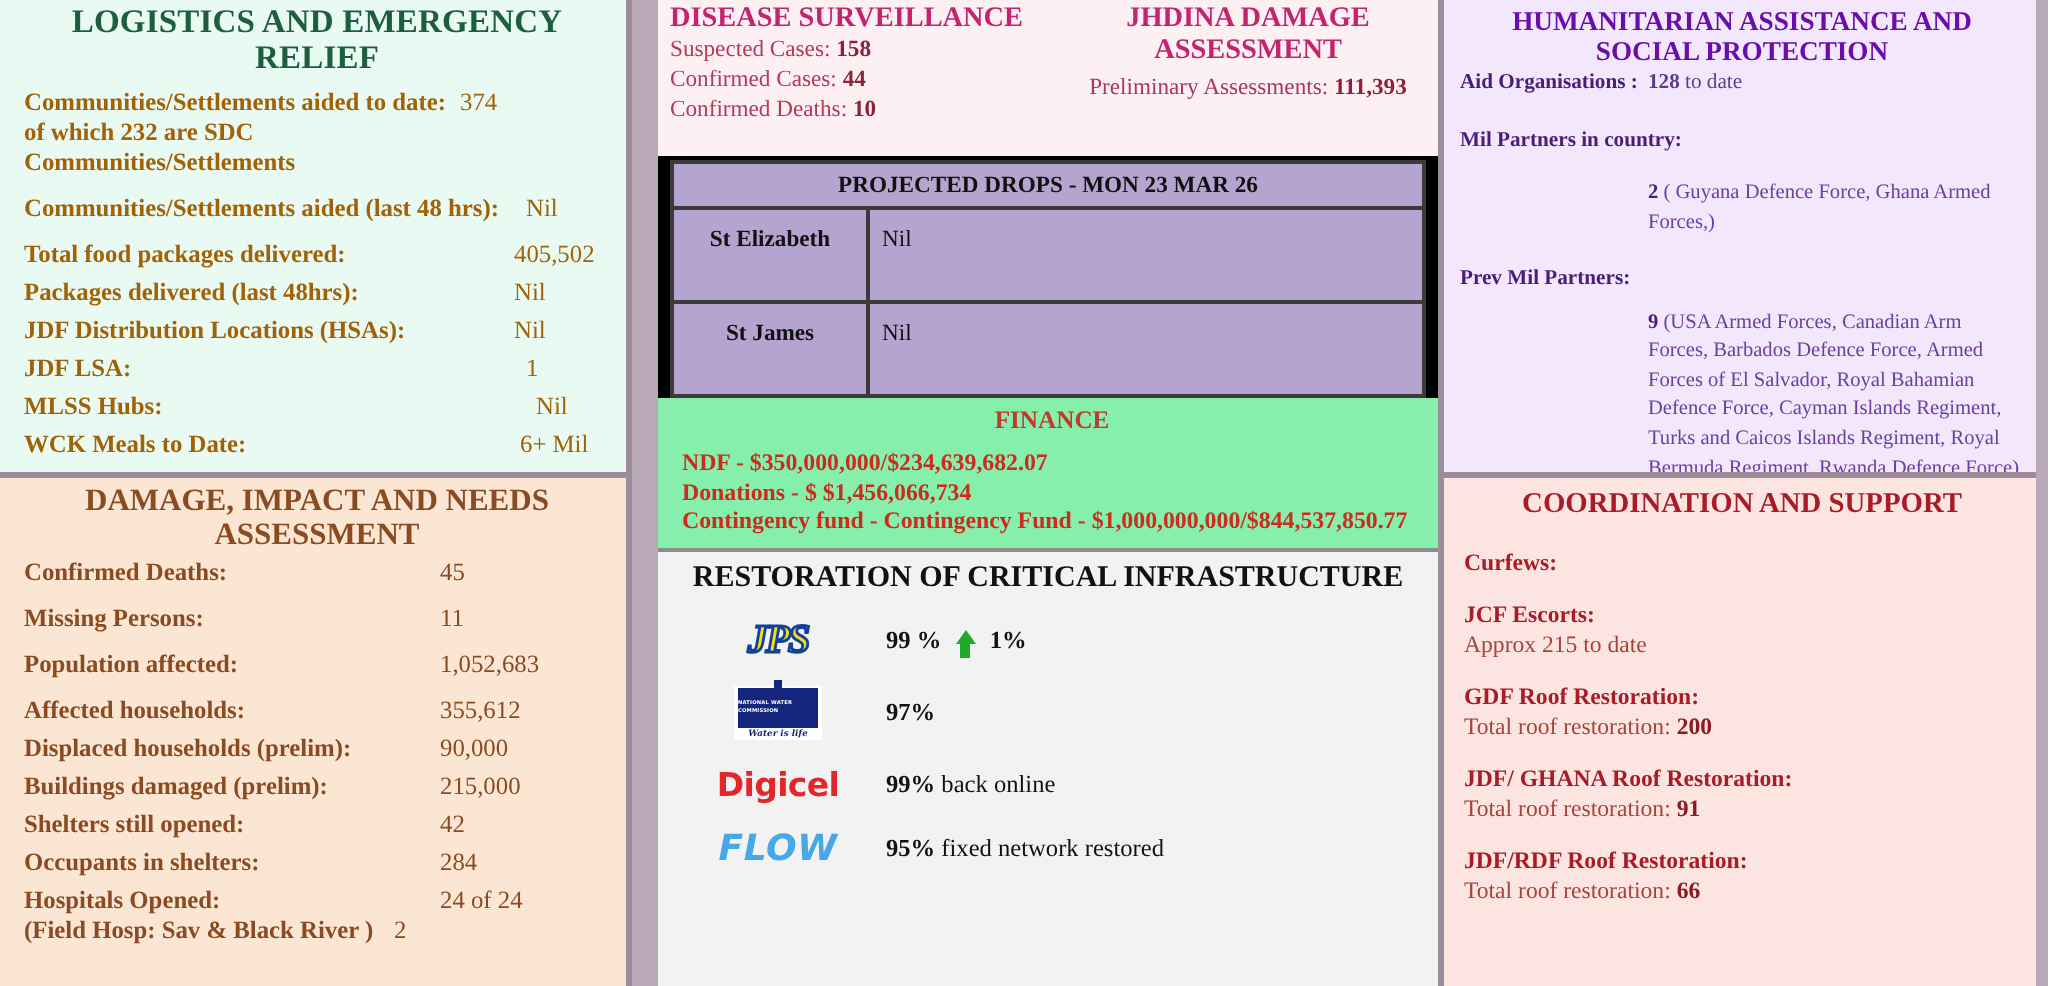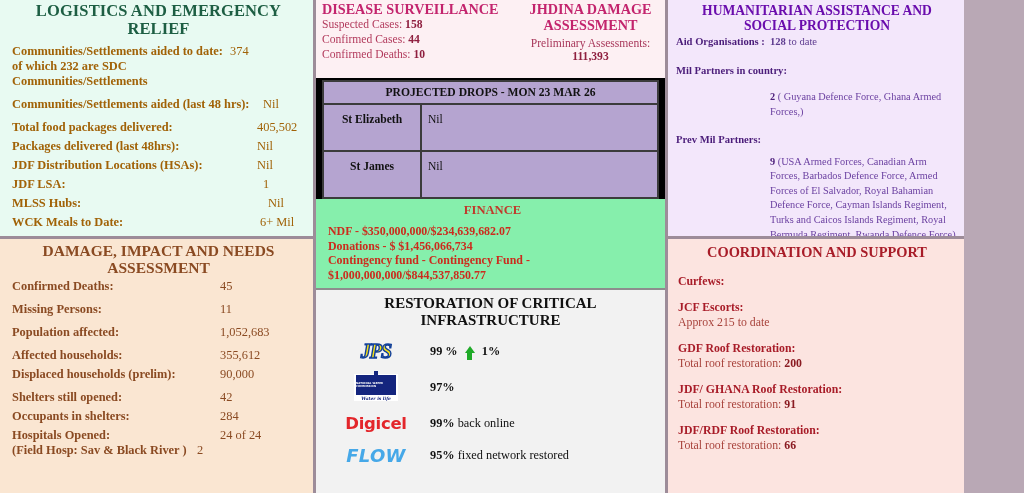--- a/index.html
+++ b/index.html
@@ -12,21 +12,21 @@
   #board {
     position: relative;
     width: 1024px; height: 493px;
     display: flex;
     background: #b9a8b5;
   }
 
   
   .col { display: flex; flex-direction: column; height: 493px; }
   .col-left   { width: 313px; }
-  .col-mid    { width: 355px; border-left: 3px solid #9d8c99; border-right: 3px solid #9d8c99; }
+  .col-mid    { width: 409px; border-left: 3px solid #9d8c99; border-right: 3px solid #9d8c99; padding-left: 13px; }
   .col-right  { width: 296px; }
 
   
   .panel { position: relative; overflow: hidden; }
   .panel-title {
     text-align: center;
     font-weight: bold;
     line-height: 1.12;
   }
 
@@ -257,20 +257,24 @@
       <div class="dm-row">
         <span class="dm-label" style="width:208px">Affected households:</span>
         <span class="dm-val">355,612</span>
       </div>
       <div class="sp-s"></div>
       <div class="dm-row">
         <span class="dm-label" style="width:208px">Displaced households (prelim):</span>
         <span class="dm-val">90,000</span>
       </div>
       <div class="sp-s"></div>
+      <div class="dm-row">
+        <span class="dm-label" style="width:208px">Buildings damaged (prelim):</span>
+        <span class="dm-val">215,000</span>
+      </div>
       <div class="sp-s"></div>
       <div class="dm-row">
         <span class="dm-label" style="width:208px">Shelters still opened:</span>
         <span class="dm-val">42</span>
       </div>
       <div class="sp-s"></div>
       <div class="dm-row">
         <span class="dm-label" style="width:208px">Occupants in shelters:</span>
         <span class="dm-val">284</span>
       </div>

